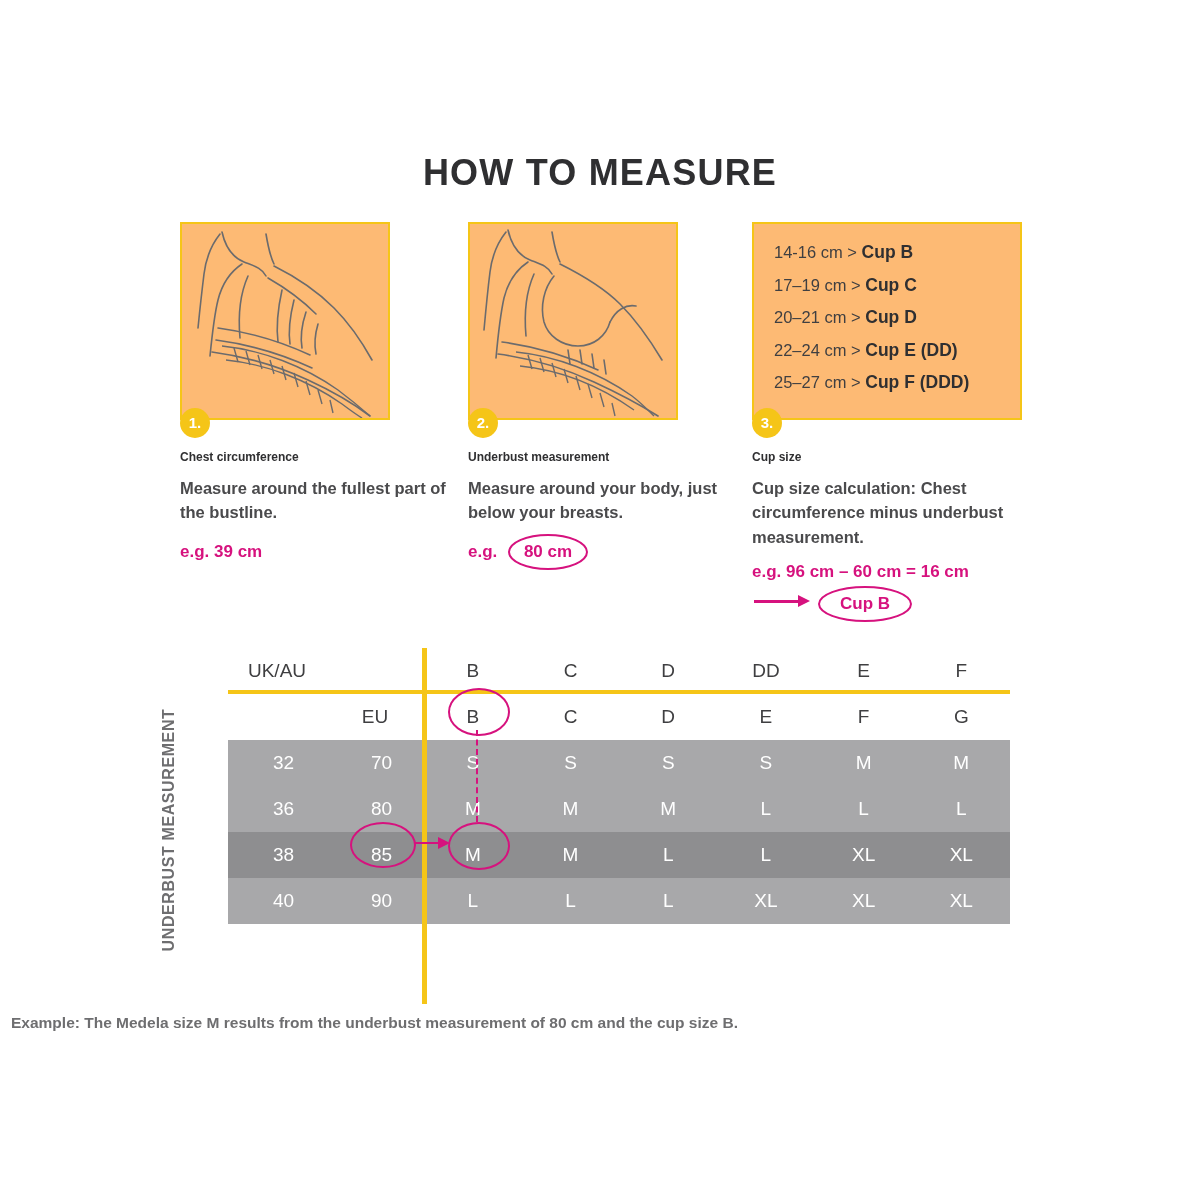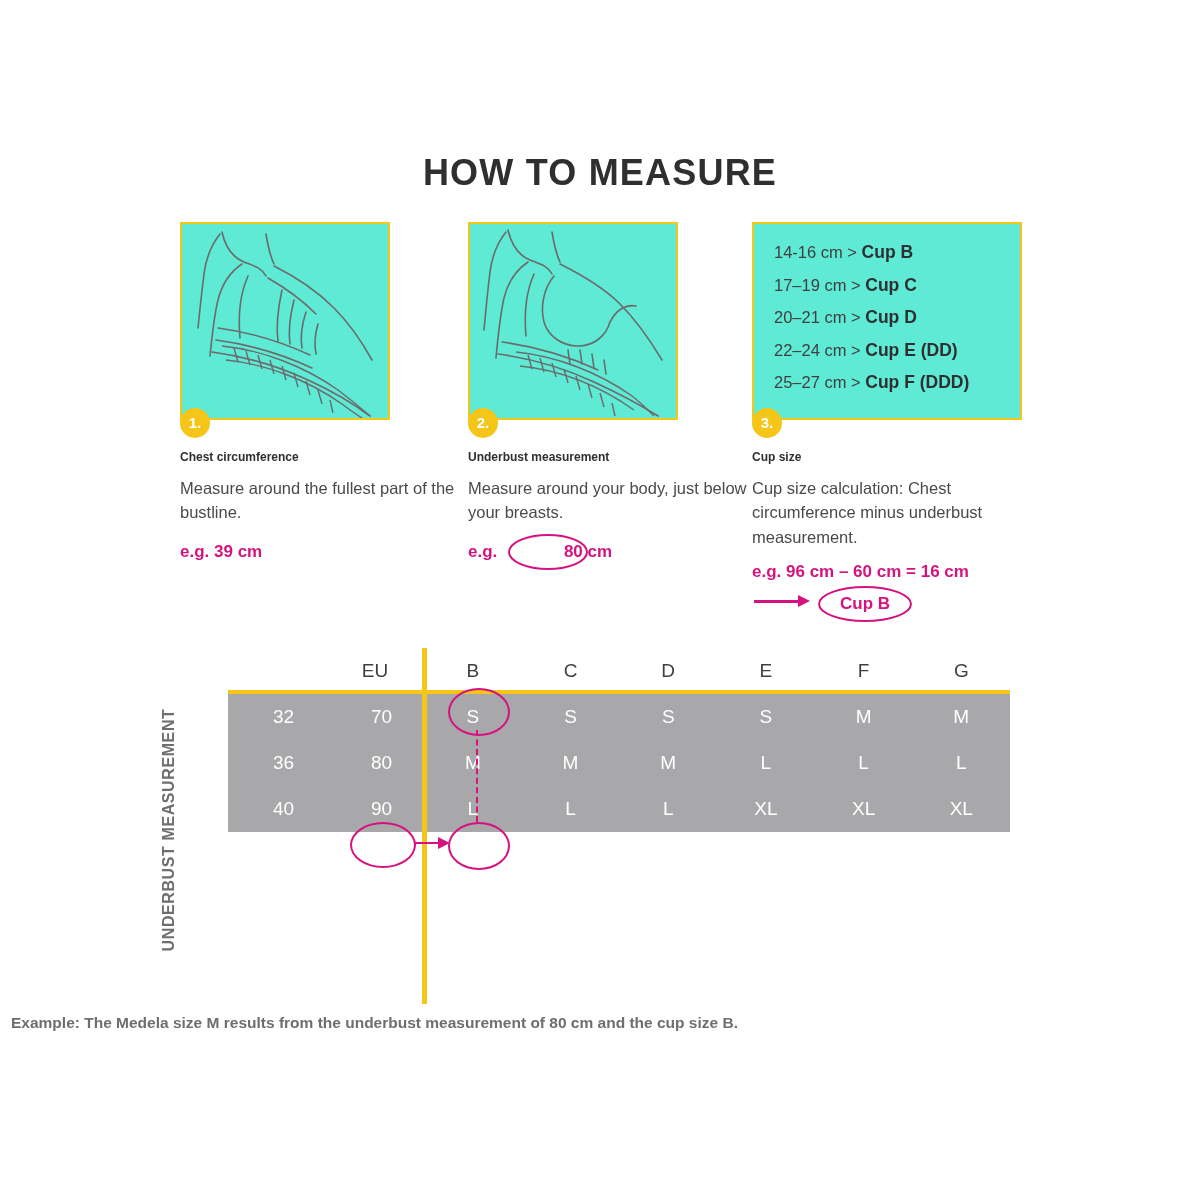--- a/index.html
+++ b/index.html
@@ -50,21 +50,21 @@
   .step-3 { left: 572px; }
 
   .framebox {
     position: absolute;
     top: 0;
     width: 210px;
     height: 198px;
     border: 2.5px solid #f5c518;
     box-sizing: border-box;
     overflow: hidden;
-    background: #5eead4;
+    background: #fdba74;
   }
   .step-3 .framebox {
     width: 270px;
     height: 198px;
   }
 
   .badge {
     position: absolute;
     top: 186px;
     left: 0px;
@@ -89,20 +89,21 @@
     white-space: nowrap;
   }
   .step-body {
     position: absolute;
     top: 254px;
     left: 0;
     font-size: 16.5px;
     line-height: 1.48;
     color: #4a4a4c;
     width: 280px;
+    font-weight: bold;
   }
   .step-eg {
     position: absolute;
     font-size: 17px;
     font-weight: bold;
     color: #d6127e;
   }
   .step-1 .step-eg { top: 320px; left: 0; }
   .step-2 .step-eg { top: 320px; left: 0; }
   .step-3 .step-eg { top: 340px; left: 0; white-space: nowrap; }
@@ -119,21 +120,20 @@
   }
   .ellipse-80 span {
     position: absolute;
     left: 0; top: 0;
     width: 76px;
     line-height: 32px;
     text-align: center;
     font-size: 17px;
     font-weight: bold;
     color: #d6127e;
-    margin-left: 40px;
   }
 
   
   .cupb-arrow {
     position: absolute;
     top: 372px;
     left: 2px;
     width: 58px;
     height: 14px;
   }
@@ -429,20 +429,30 @@
         <col class="c0">
           <col class="c1">
           <col class="cx">
           <col class="cx">
           <col class="cx">
           <col class="cx">
           <col class="cx">
           <col class="cx">
       </colgroup>
       <tbody>
+        <tr class="hdr">
+          <td>UK/AU</td>
+          <td></td>
+          <td>B</td>
+          <td>C</td>
+          <td>D</td>
+          <td>DD</td>
+          <td>E</td>
+          <td>F</td>
+        </tr>
         <tr class="hdr2">
           <td></td>
           <td>EU</td>
           <td>B</td>
           <td>C</td>
           <td>D</td>
           <td>E</td>
           <td>F</td>
           <td>G</td>
         </tr>
@@ -460,20 +470,30 @@
         <tr class="r-light">
           <td class="lbl">36</td>
           <td class="lbl">80</td>
           <td>M</td>
           <td>M</td>
           <td>M</td>
           <td>L</td>
           <td>L</td>
           <td>L</td>
         </tr>
+        <tr class="r-dark">
+          <td class="lbl">38</td>
+          <td class="lbl">85</td>
+          <td>M</td>
+          <td>M</td>
+          <td>L</td>
+          <td>L</td>
+          <td>XL</td>
+          <td>XL</td>
+        </tr>
         <tr class="r-light">
           <td class="lbl">40</td>
           <td class="lbl">90</td>
           <td>L</td>
           <td>L</td>
           <td>L</td>
           <td>XL</td>
           <td>XL</td>
           <td>XL</td>
         </tr>

